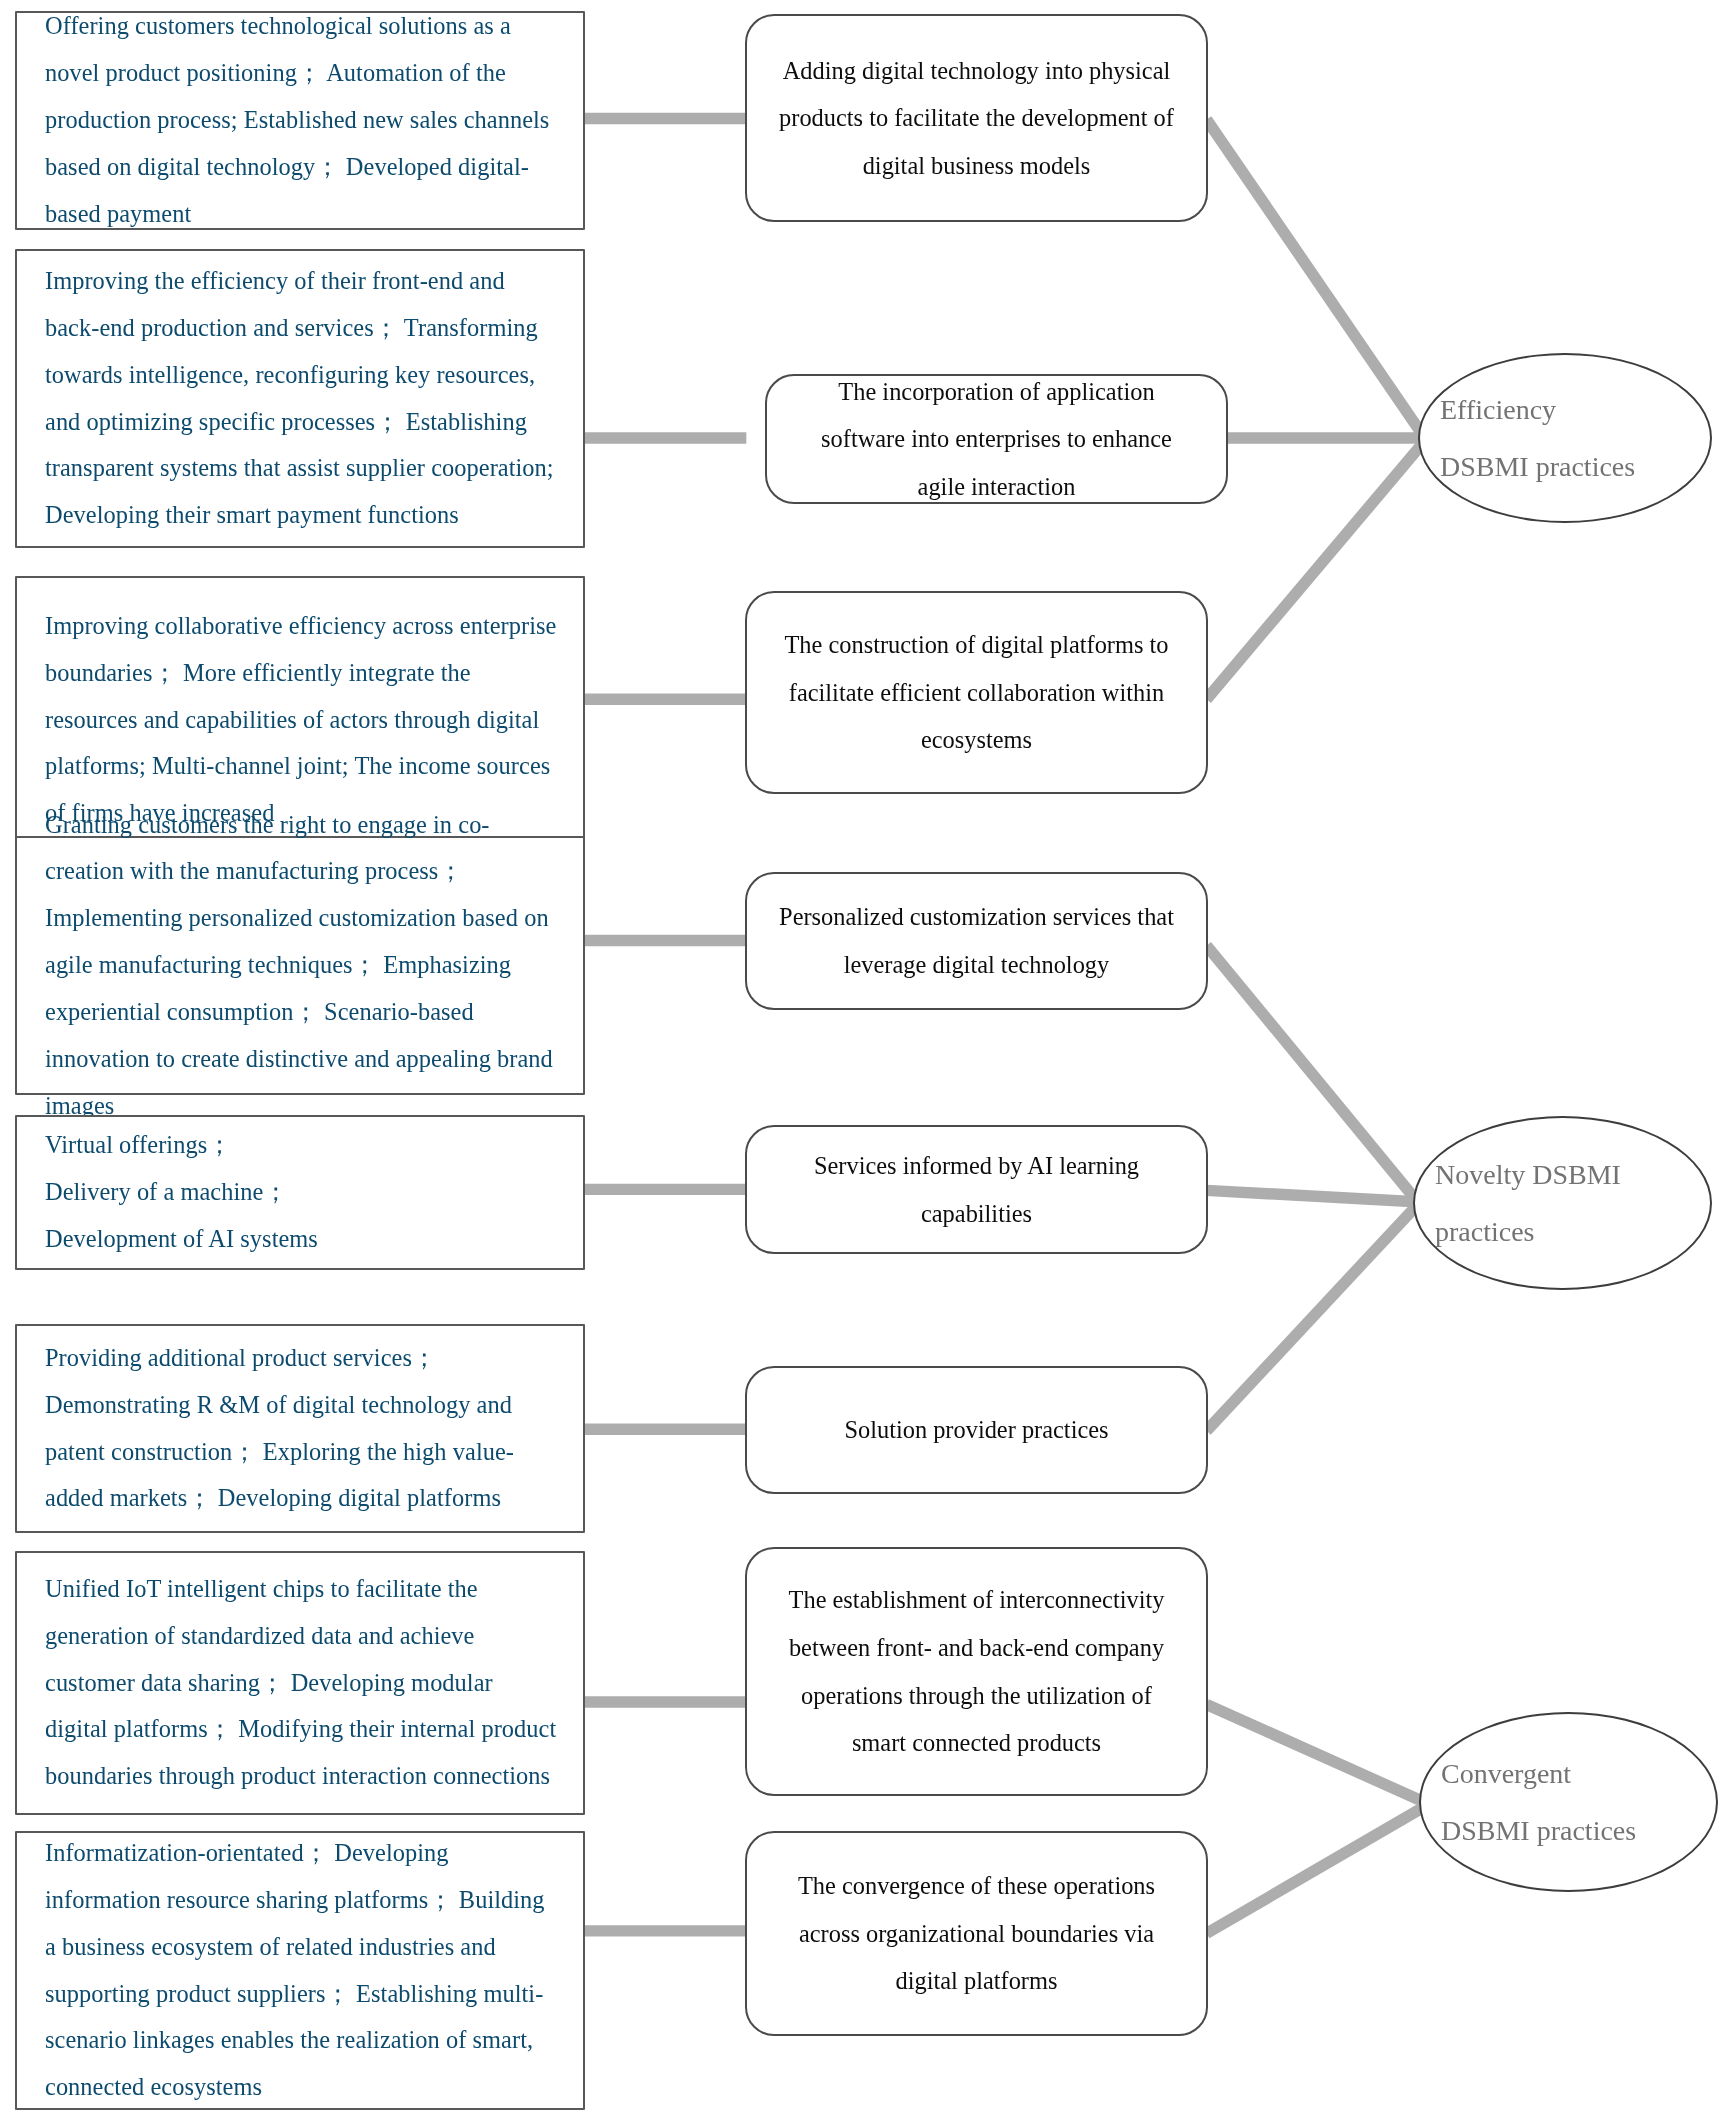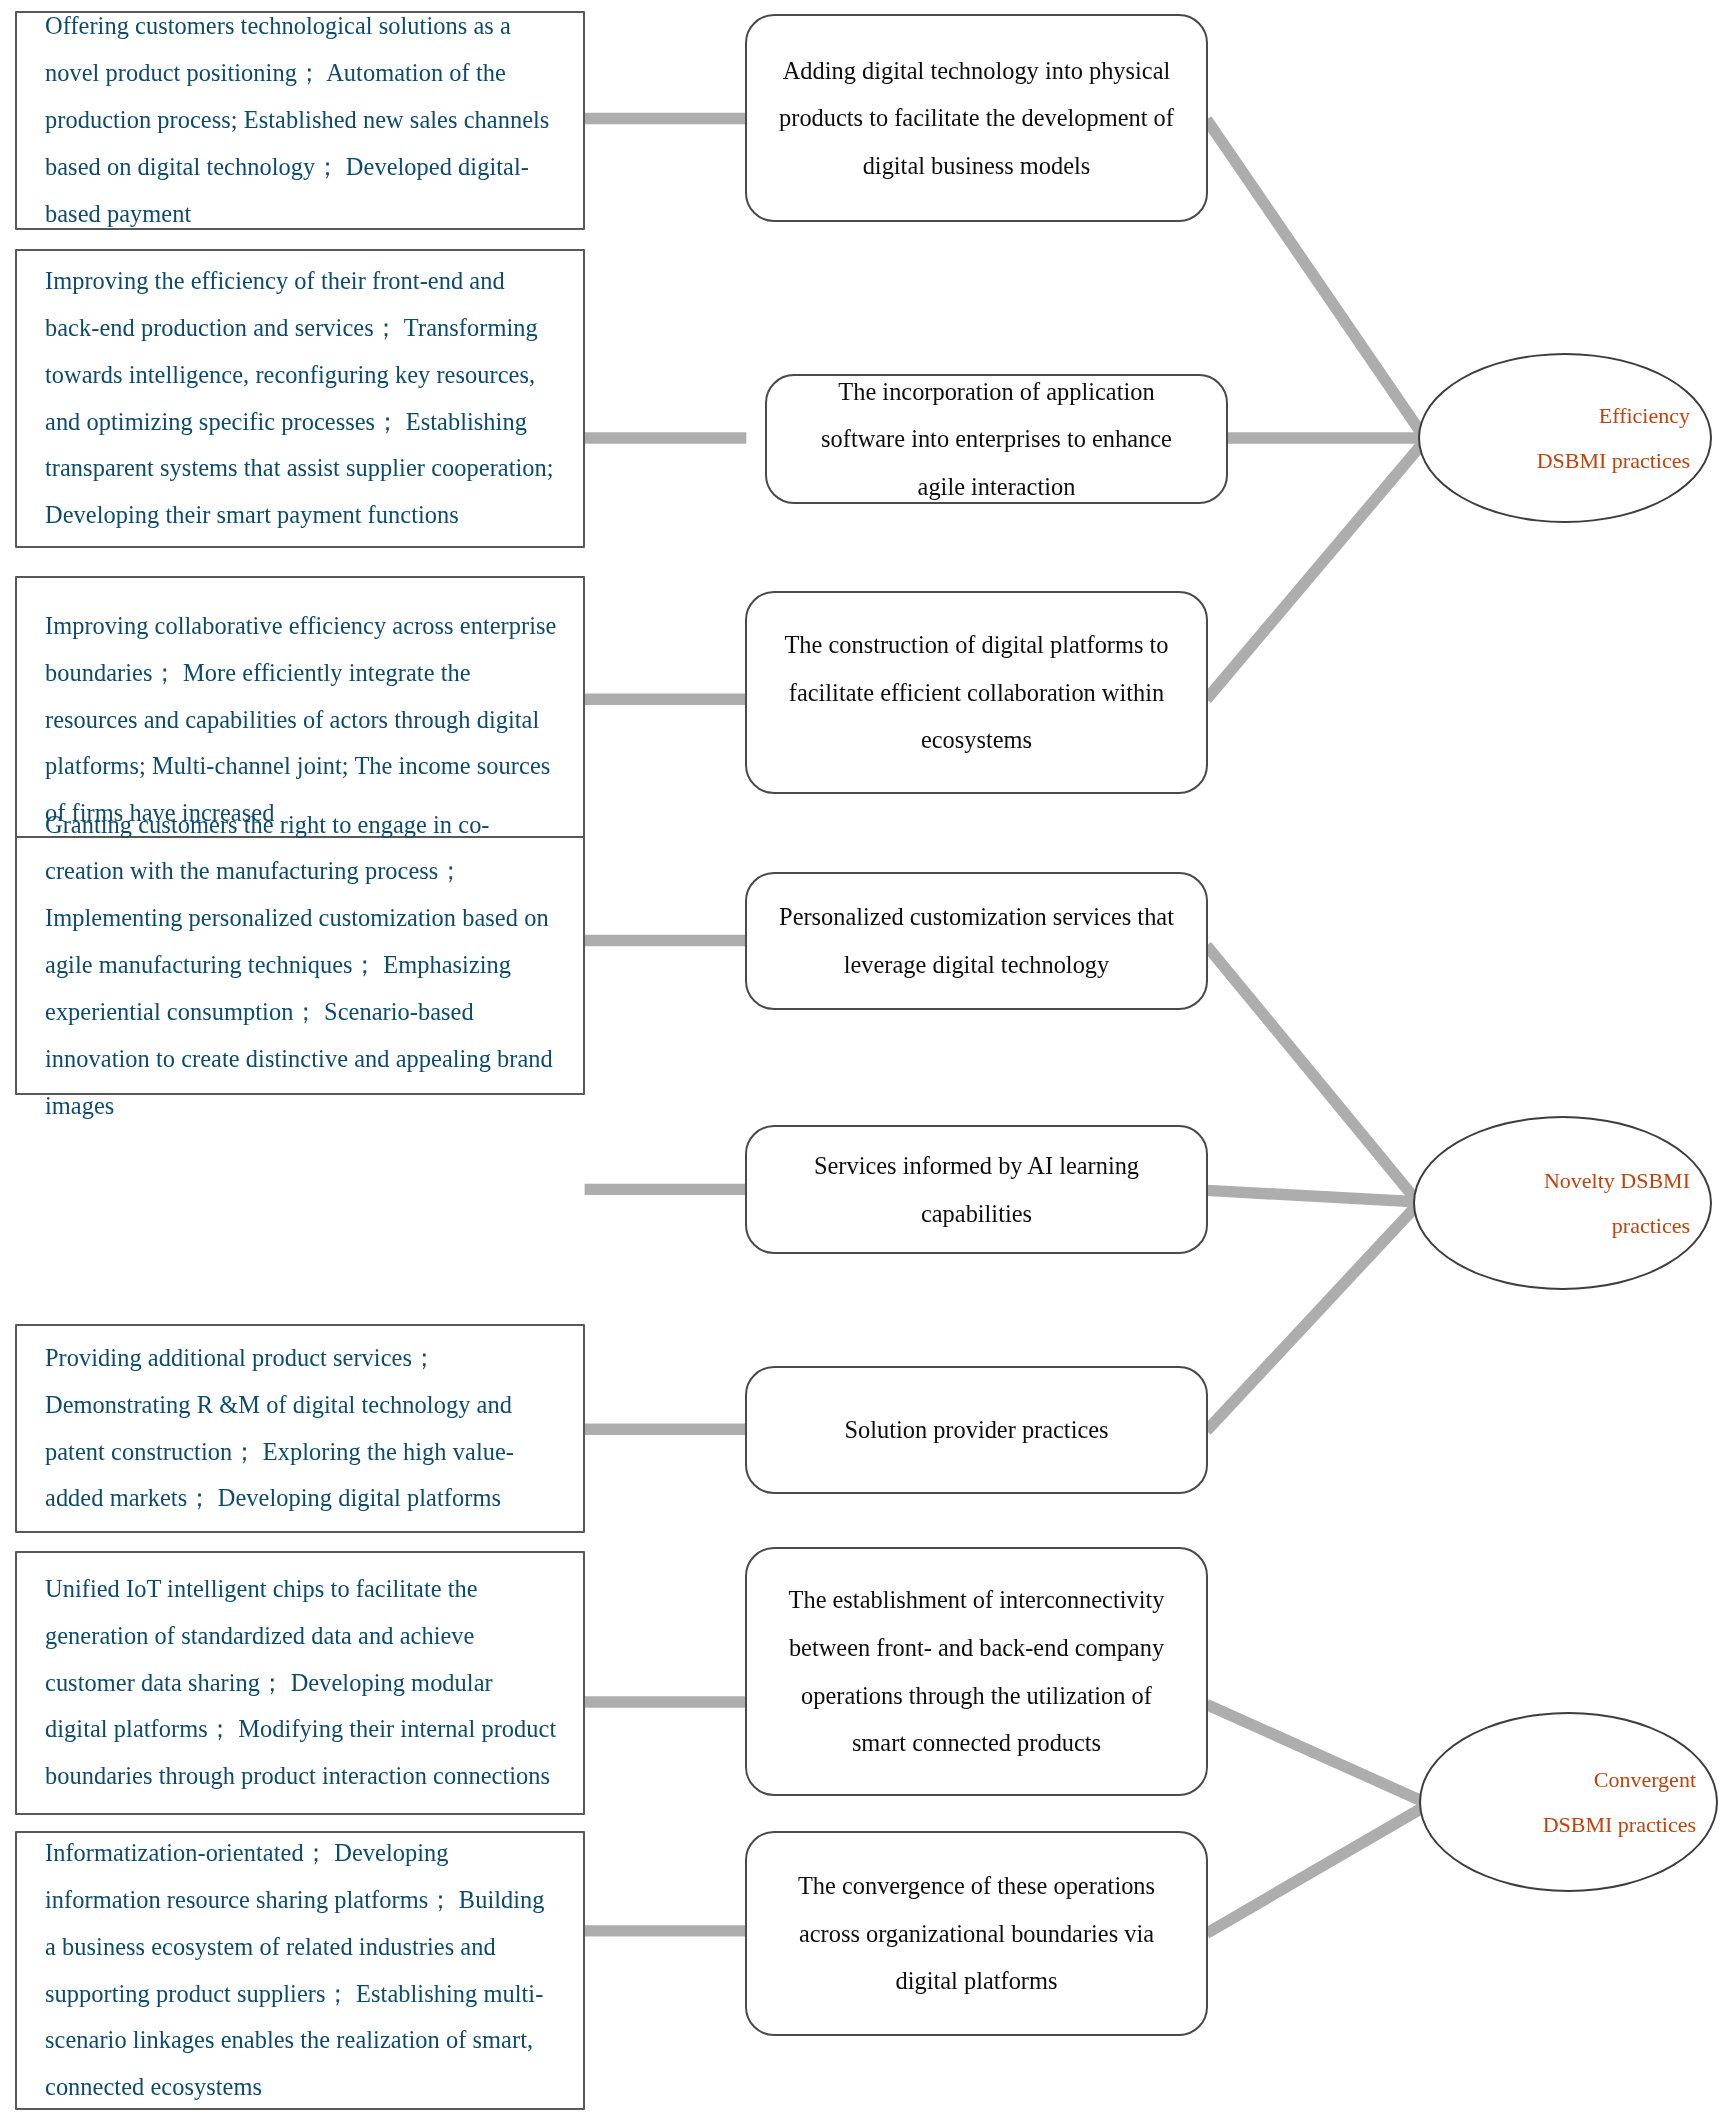--- a/index.html
+++ b/index.html
@@ -71,24 +71,24 @@
     border-radius: 50%;
     background: #ffffff;
     display: flex;
     align-items: center;
     justify-content: center;
   }
   .el-text {
     display: block;
     width: 100%;
     padding: 0 20px;
-    font-size: 22px;
+    font-size: 28px;
     line-height: 2.05;
-    color: #c2410c;
-    text-align: right;
+    color: #737373;
+    text-align: left;
   }
 </style>
 </head>
 <body>
 
 <div id="canvas">
 
   <svg class="edges" viewBox="0 0 3477 4258" preserveAspectRatio="none">
     <g stroke="#adadad" stroke-width="23" fill="none" stroke-linecap="butt">
 
@@ -123,20 +123,25 @@
   </div>
 
   <div class="ev-box" style="left:15px; top:576px; width:570px; height:288px;">
     <span class="ev-text">Improving collaborative efficiency across enterprise boundaries； More efficiently integrate the resources and capabilities of actors through digital platforms; Multi-channel joint; The income sources of firms have increased</span>
   </div>
 
   <div class="ev-box" style="left:15px; top:836px; width:570px; height:259px;">
     <span class="ev-text">Granting customers the right to engage in co-creation with the manufacturing process； Implementing personalized customization based on agile manufacturing techniques； Emphasizing experiential consumption； Scenario-based innovation to create distinctive and appealing brand images</span>
   </div>
 
+  <div class="ev-box" style="left:15px; top:1115px; width:570px; height:155px;">
+    <span class="ev-text" style="white-space:pre-line;">Virtual offerings；
+Delivery of a machine；
+Development of AI systems</span>
+  </div>
 
   <div class="ev-box" style="left:15px; top:1324px; width:570px; height:209px;">
     <span class="ev-text" style="white-space:pre-line;">Providing additional product services；
 Demonstrating R &amp;M of digital technology and patent construction； Exploring the high value-added markets； Developing digital platforms</span>
   </div>
 
   <div class="ev-box" style="left:15px; top:1551px; width:570px; height:264px;">
     <span class="ev-text">Unified IoT intelligent chips to facilitate the generation of standardized data and achieve customer data sharing； Developing modular digital platforms； Modifying their internal product boundaries through product interaction connections</span>
   </div>
 

